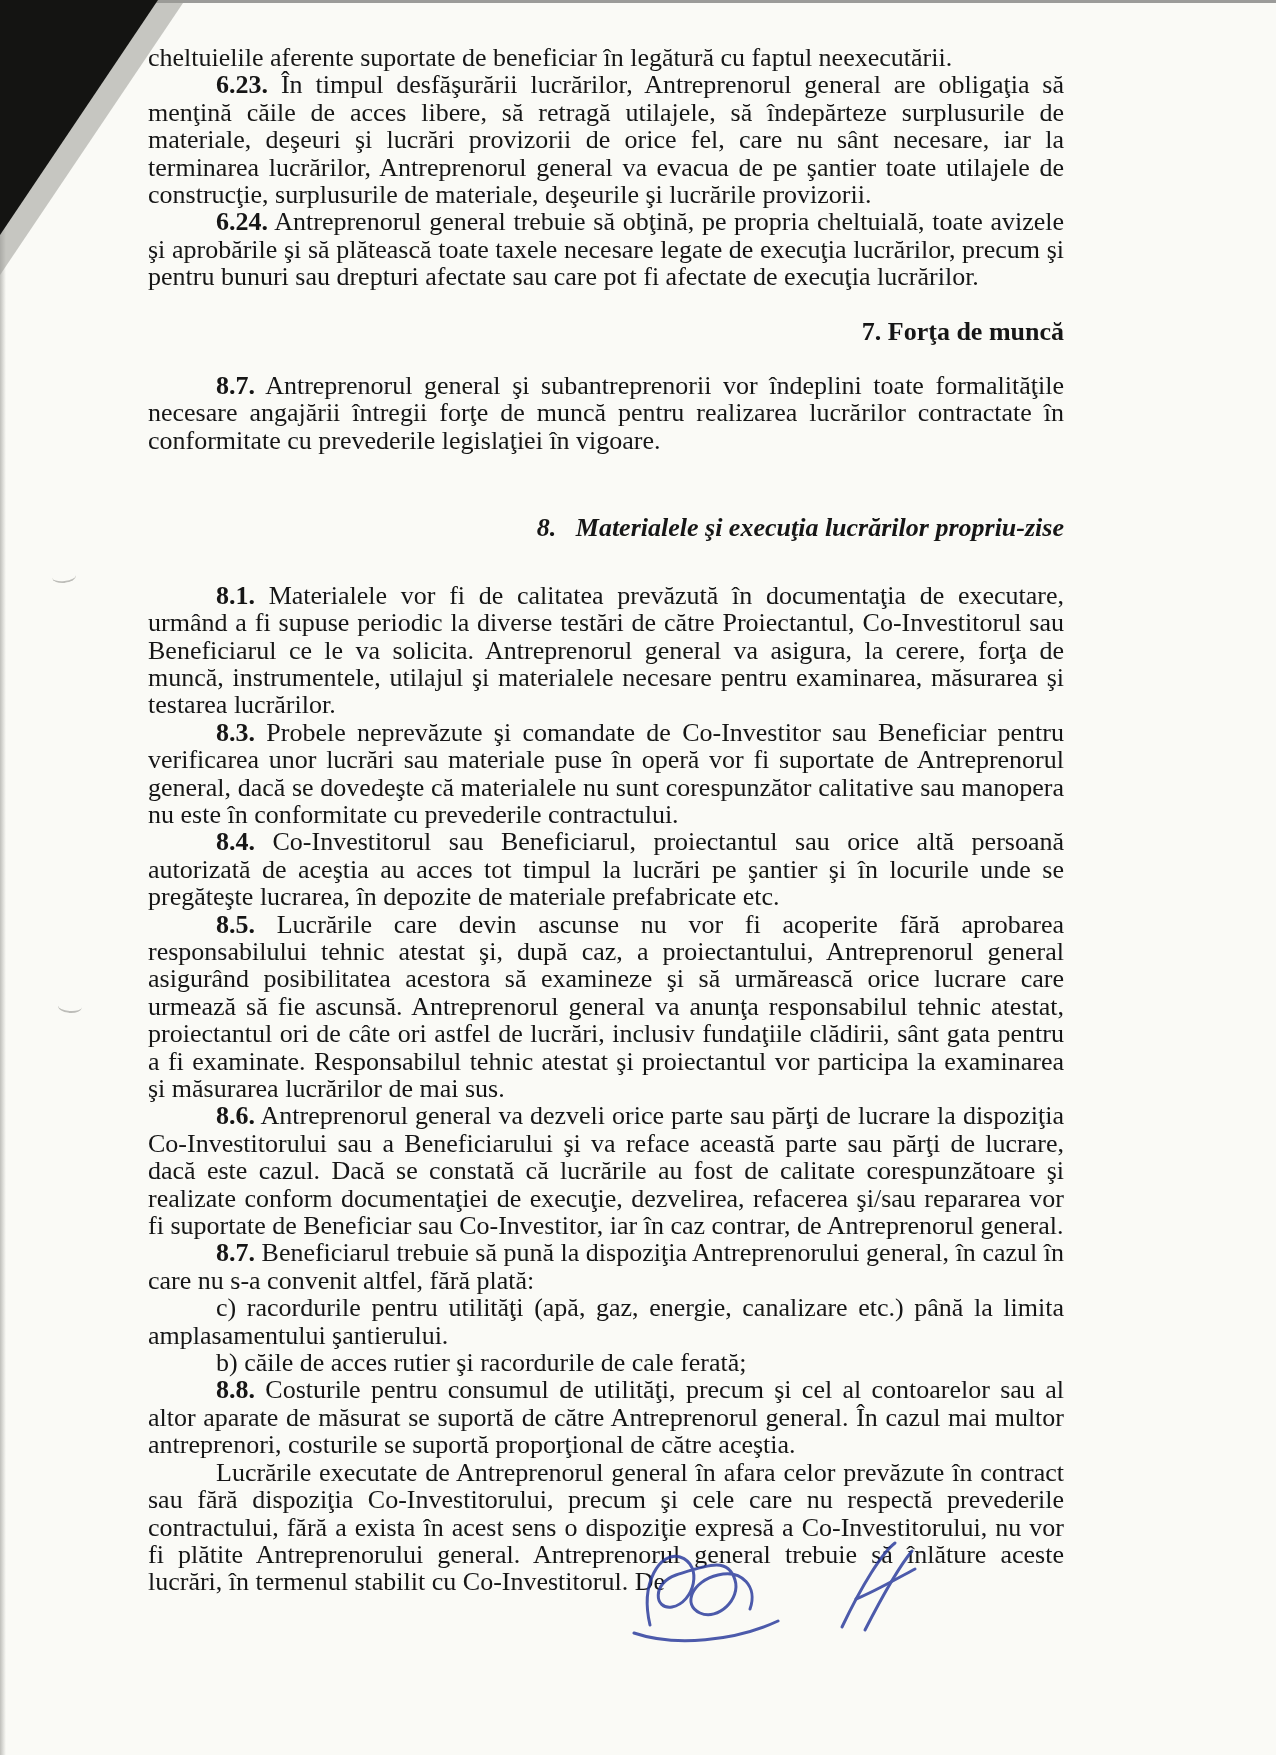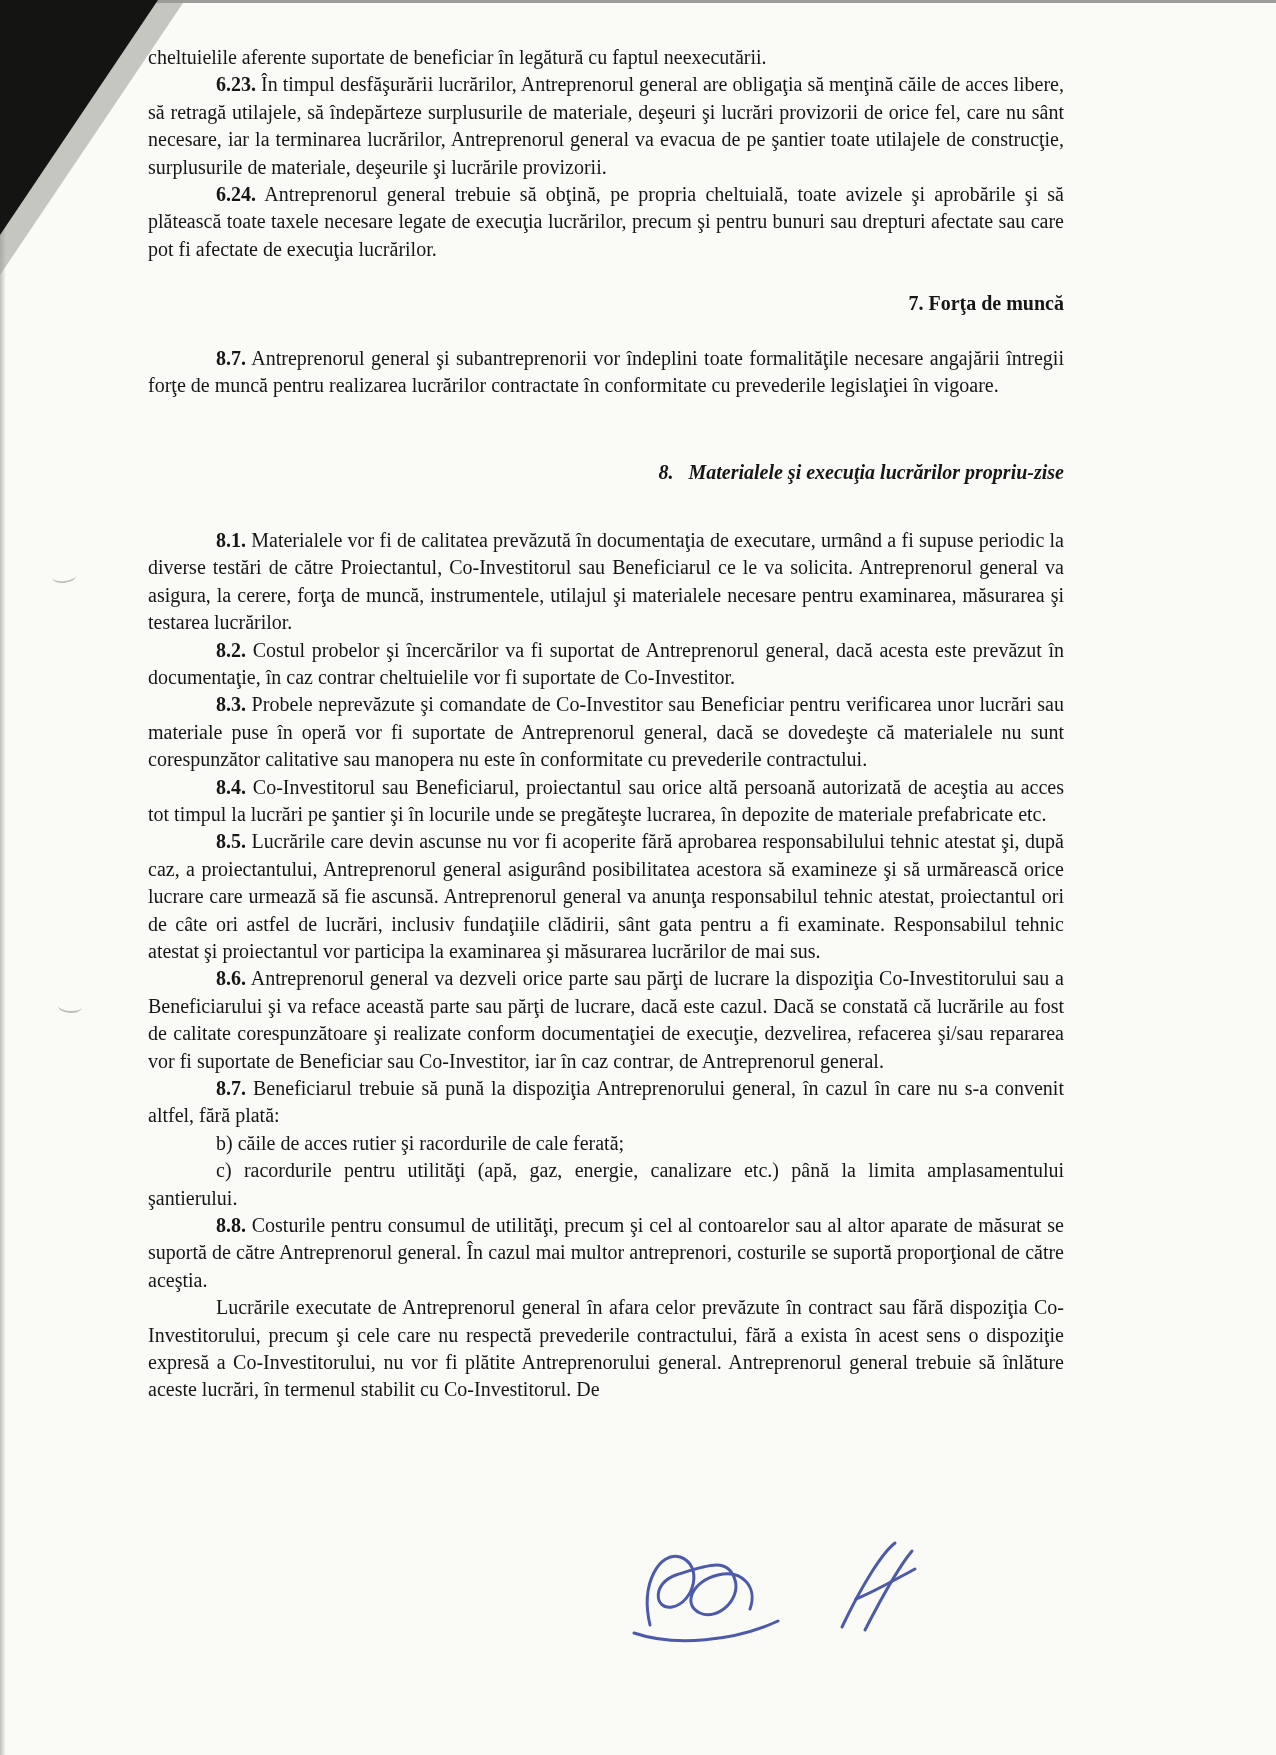--- a/index.html
+++ b/index.html
@@ -40,21 +40,21 @@
     border-radius:50%;
     opacity:0.55;
   }
   .punch-mark.m1 { left:52px; top:570px; transform:rotate(-6deg); }
   .punch-mark.m2 { left:58px; top:1000px; transform:rotate(4deg); }
 
   .page-text {
     position:absolute;
     left:148px; top:44px;
     width:916px;
-    font-size:20px;
+    font-size:26px;
     line-height:27.4px;
     text-align:justify;
   }
   .para { margin:0; text-indent:68px; }
   .para.no-indent { text-indent:0; }
   .num { font-weight:bold; }
   .heading {
     font-weight:bold;
     text-align:right;
     text-indent:0;
@@ -100,23 +100,20 @@
   <p class="para">
     <span class="num">8.7.</span><span> Antreprenorul general şi subantreprenorii vor îndeplini toate formalităţile necesare angajării întregii forţe de muncă pentru realizarea lucrărilor contractate în conformitate cu prevederile legislaţiei în vigoare.</span>
   </p>
 
   <p class="heading h8">8.   Materialele şi execuţia lucrărilor propriu-zise</p>
 
   <p class="para">
     <span class="num">8.1.</span><span> Materialele vor fi de calitatea prevăzută în documentaţia de executare, urmând a fi supuse periodic la diverse testări de către Proiectantul, Co-Investitorul sau Beneficiarul ce le va solicita. Antreprenorul general va asigura, la cerere, forţa de muncă, instrumentele, utilajul şi materialele necesare pentru examinarea, măsurarea şi testarea lucrărilor.</span>
   </p>
 
-  <p class="para">
-    <span class="num">8.2.</span><span> Costul probelor şi încercărilor va fi suportat de Antreprenorul general, dacă acesta este prevăzut în documentaţie, în caz contrar cheltuielile vor fi suportate de Co-Investitor.</span>
-  </p>
 
   <p class="para">
     <span class="num">8.3.</span><span> Probele neprevăzute şi comandate de Co-Investitor sau Beneficiar pentru verificarea unor lucrări sau materiale puse în operă vor fi suportate de Antreprenorul general, dacă se dovedeşte că materialele nu sunt corespunzător calitative sau manopera nu este în conformitate cu prevederile contractului.</span>
   </p>
 
   <p class="para">
     <span class="num">8.4.</span><span> Co-Investitorul sau Beneficiarul, proiectantul sau orice altă persoană autorizată de aceştia au acces tot timpul la lucrări pe şantier şi în locurile unde se pregăteşte lucrarea, în depozite de materiale prefabricate etc.</span>
   </p>
 
   <p class="para">
@@ -126,25 +123,25 @@
   <p class="para">
     <span class="num">8.6.</span><span> Antreprenorul general va dezveli orice parte sau părţi de lucrare la dispoziţia Co-Investitorului sau a Beneficiarului şi va reface această parte sau părţi de lucrare, dacă este cazul. Dacă se constată că lucrările au fost de calitate corespunzătoare şi realizate conform documentaţiei de execuţie, dezvelirea, refacerea şi/sau repararea vor fi suportate de Beneficiar sau Co-Investitor, iar în caz contrar, de Antreprenorul general.</span>
   </p>
 
   <p class="para">
     <span class="num">8.7.</span><span> Beneficiarul trebuie să pună la dispoziţia Antreprenorului general, în cazul în care nu s-a convenit altfel, fără plată:</span>
   </p>
 
 
   <p class="para">
-    <span>b)</span><span> căile de acces rutier şi racordurile de cale ferată;</span>
+    <span>c)</span><span> racordurile pentru utilităţi (apă, gaz, energie, canalizare etc.) până la limita amplasamentului şantierului.</span>
   </p>
 
   <p class="para">
-    <span>c)</span><span> racordurile pentru utilităţi (apă, gaz, energie, canalizare etc.) până la limita amplasamentului şantierului.</span>
+    <span>b)</span><span> căile de acces rutier şi racordurile de cale ferată;</span>
   </p>
 
   <p class="para">
     <span class="num">8.8.</span><span> Costurile pentru consumul de utilităţi, precum şi cel al contoarelor sau al altor aparate de măsurat se suportă de către Antreprenorul general. În cazul mai multor antreprenori, costurile se suportă proporţional de către aceştia.</span>
   </p>
 
   <p class="para">
     <span>Lucrările executate de Antreprenorul general în afara celor prevăzute în contract sau fără dispoziţia Co-Investitorului, precum şi cele care nu respectă prevederile contractului, fără a exista în acest sens o dispoziţie expresă a Co-Investitorului, nu vor fi plătite Antreprenorului general. Antreprenorul general trebuie să înlăture aceste lucrări, în termenul stabilit cu Co-Investitorul. De</span>
   </p>
 

